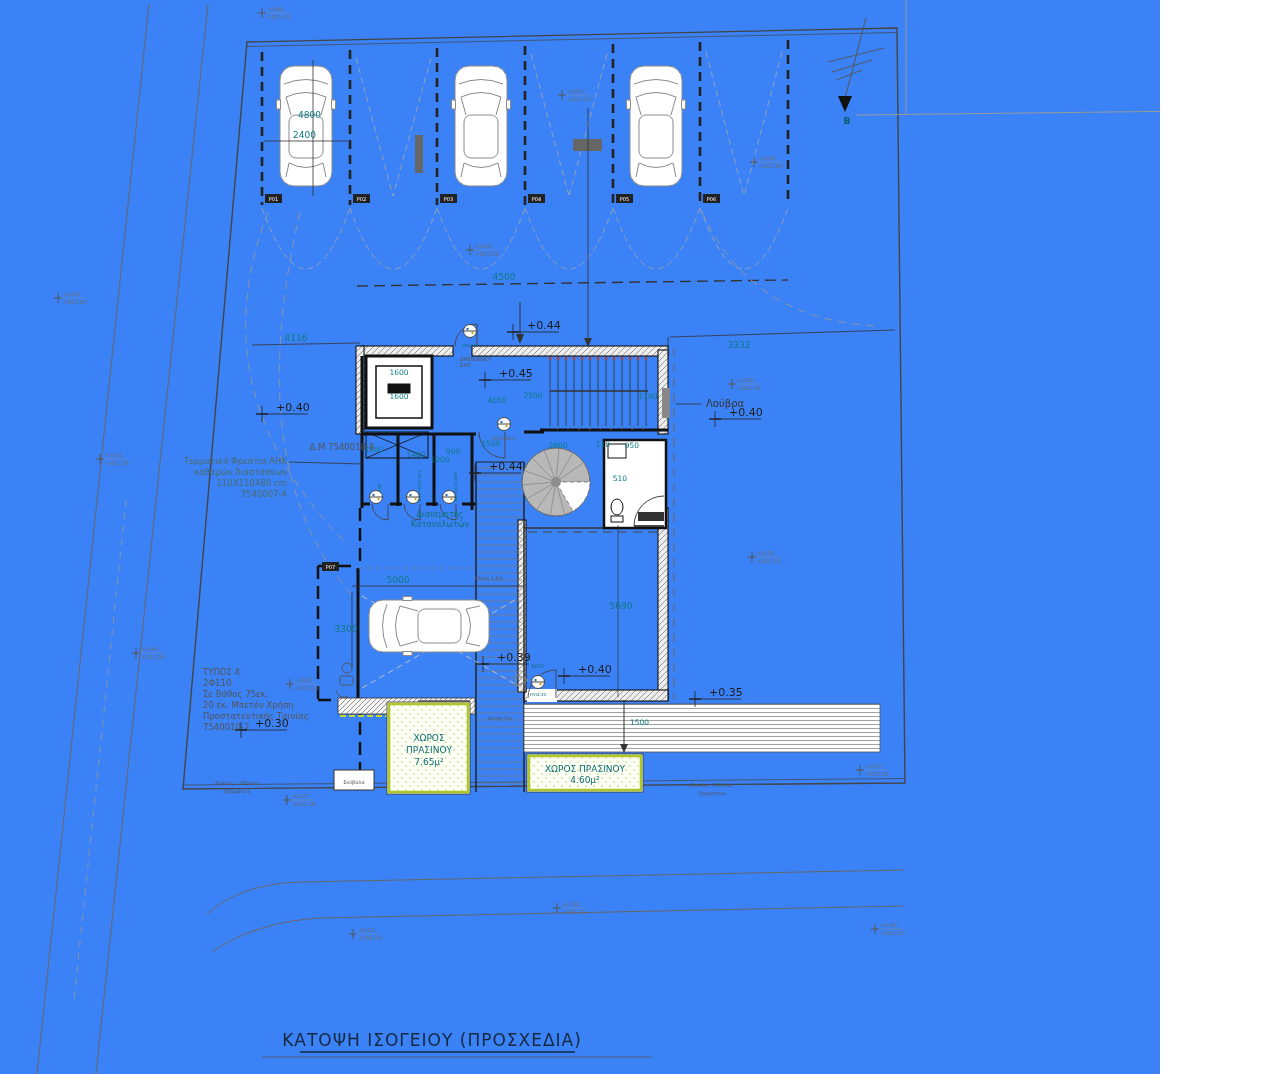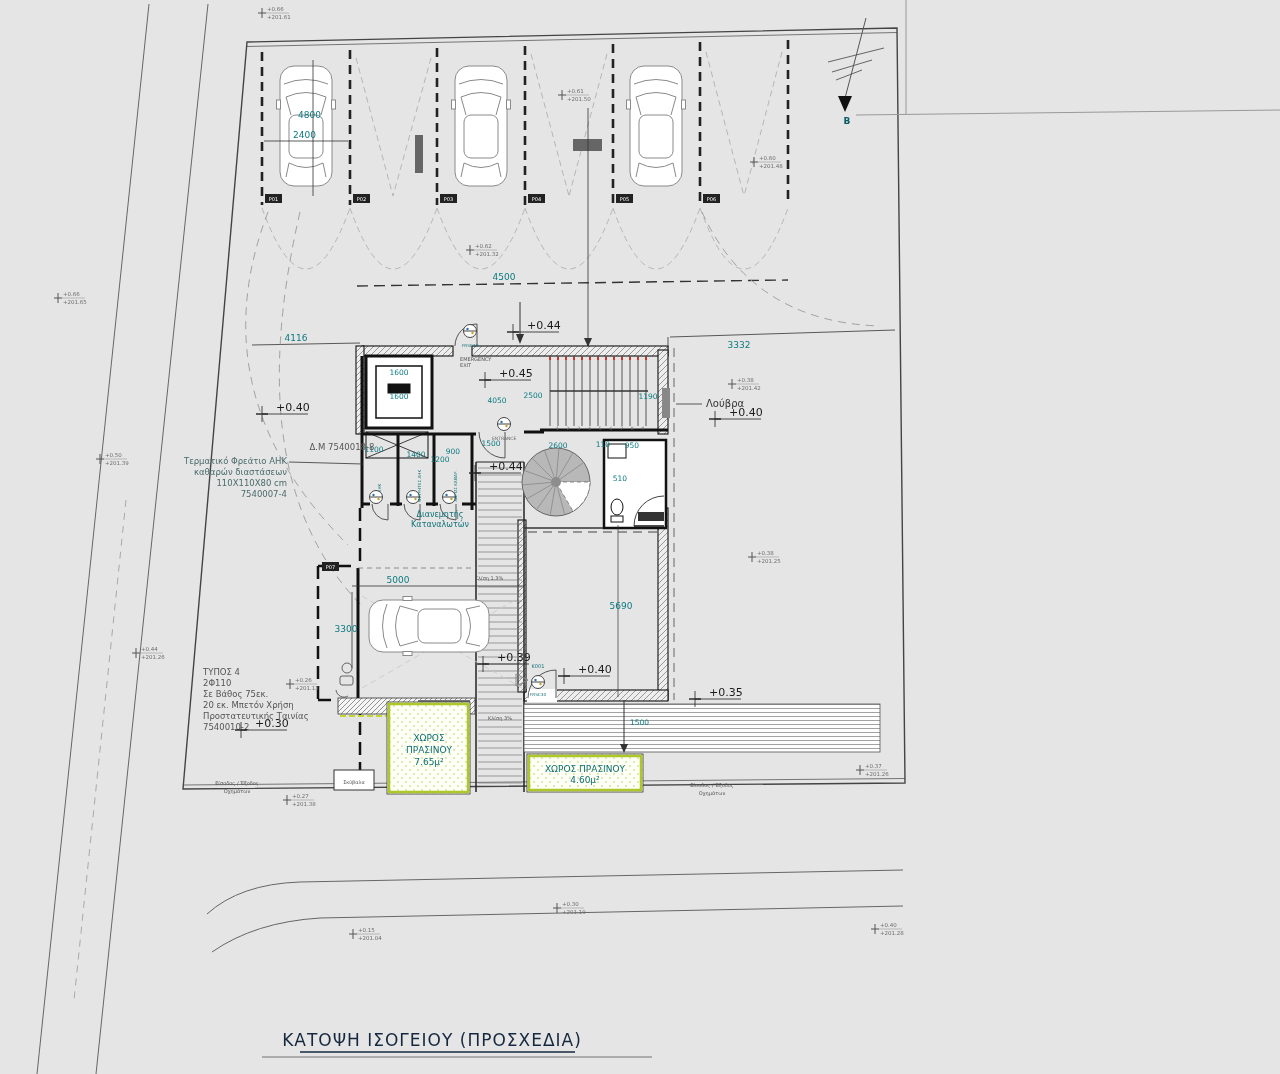--- a/index.html
+++ b/index.html
@@ -1,16 +1,16 @@
 <!DOCTYPE html>
 <html><head>
 <meta charset="utf-8">
 <style>
   html,body{margin:0;padding:0;background:#ffffff;}
-  .page{position:relative;width:1280px;height:1074px;background:#e5e5e5;overflow:hidden;}
+  .page{position:relative;width:1160px;height:1074px;background:#3b82f6;overflow:hidden;}
   svg text{font-family:"DejaVu Sans", sans-serif;}
   .dim{fill:#0b7a80;font-size:9px;}
   .dimsm{fill:#0b7a80;font-size:7.5px;}
   .lbl-teal{fill:#0e7077;font-size:8px;}
   .lbl-dark{fill:#333333;font-size:10px;}
   .micro{fill:#555555;font-size:5px;}
   .micro2{fill:#666666;font-size:4.5px;}
   .tiny-tag{fill:#0e7077;font-size:4.2px;}
   .level{fill:#1c1c1c;font-size:11px;}
   .spot-v{fill:#6e6e6e;font-size:5.5px;}

